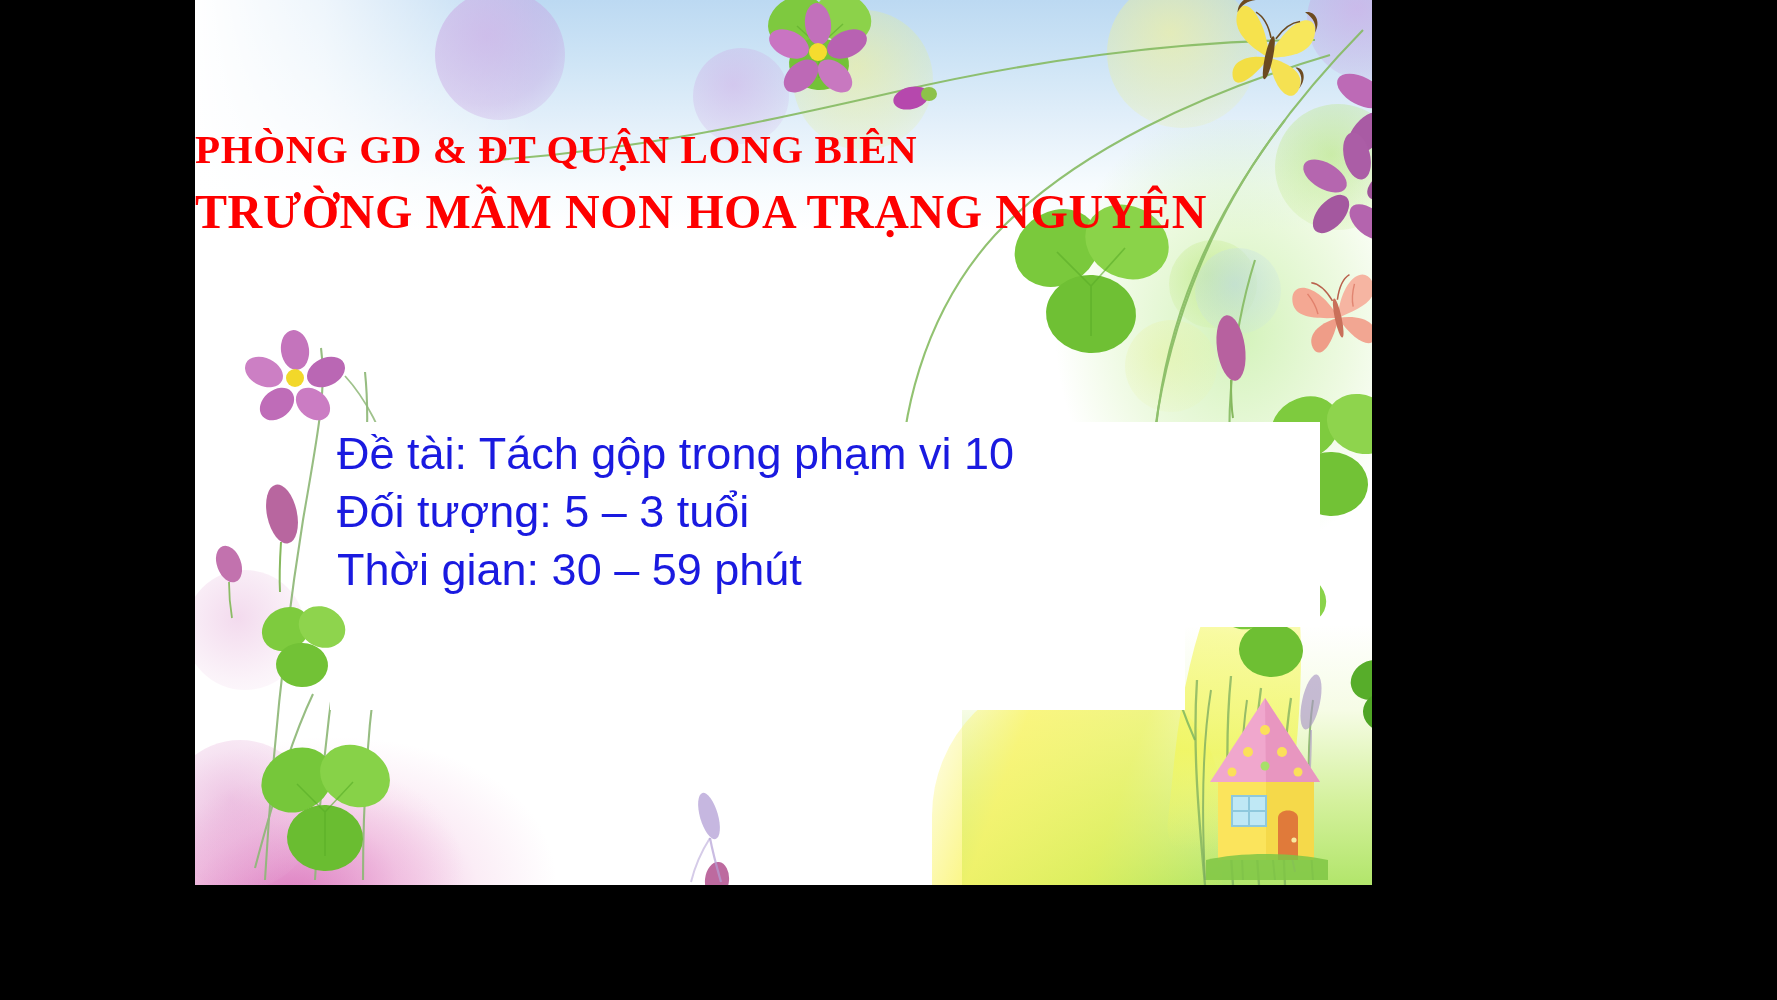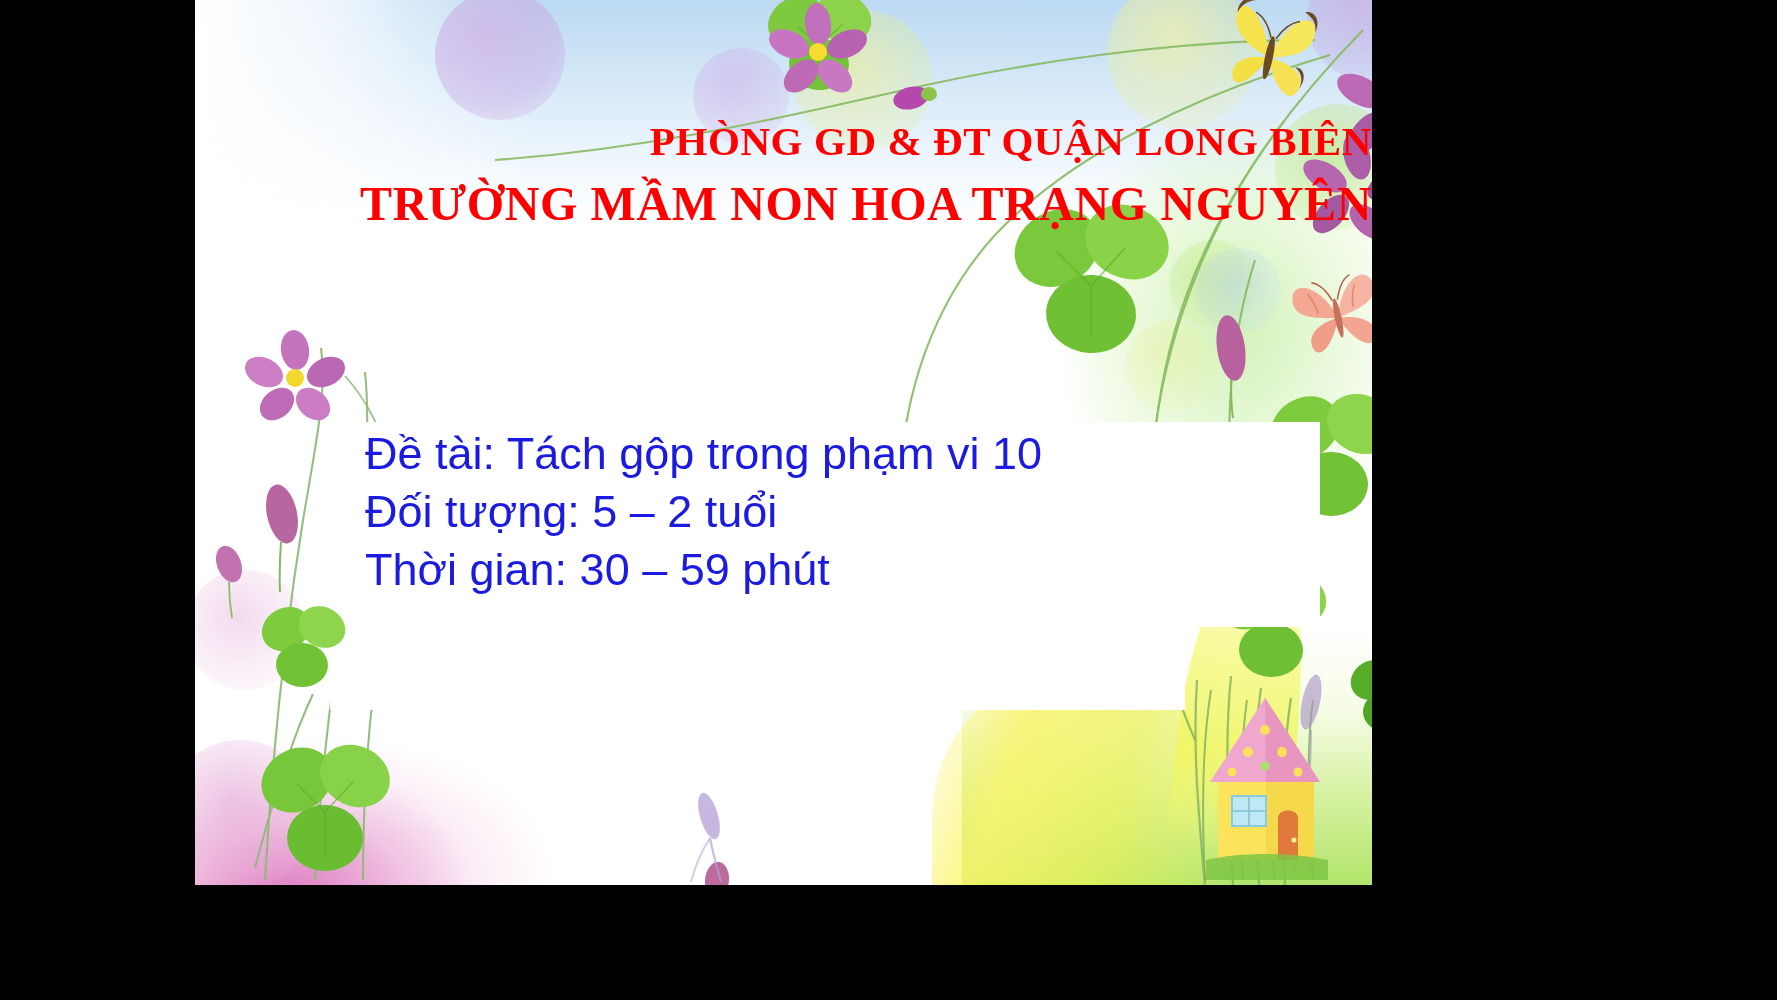--- a/index.html
+++ b/index.html
@@ -55,22 +55,22 @@
     background:linear-gradient(to top,rgba(214,240,80,.0) 0%,rgba(241,246,96,.85) 30%,rgba(246,249,130,.75) 66%,rgba(252,252,200,.0) 100%);
     border-radius:60% 40% 12% 12%/72% 68% 8% 8%;
     transform:rotate(6deg);
   }
 
   
   .bokeh{position:absolute;border-radius:50%;}
 
   
   #title-block{
-    position:absolute;left:0;top:112px;width:100%;
-    text-align:right;z-index:25;pointer-events:none;
+    position:absolute;left:0;top:120px;width:100%;
+    text-align:left;z-index:25;pointer-events:none;
   }
   .title-line{
     font-family:"Liberation Serif","DejaVu Serif",serif;
     font-weight:bold;color:#fe0000;
     font-size:41px;letter-spacing:.6px;line-height:1.42;
     white-space:nowrap;
   }
   .title-line.l2{font-size:48px;}
 
   
@@ -78,21 +78,21 @@
     position:absolute;left:135px;top:422px;width:855px;height:288px;
     background:#ffffff;z-index:20;
   }
   #body-panel-ext{
     position:absolute;left:135px;top:422px;width:990px;height:205px;
     background:#ffffff;z-index:20;
   }
   #body-text{
     position:absolute;left:142px;top:425px;z-index:30;
     font-family:"Liberation Sans","DejaVu Sans",sans-serif;
-    color:#1a1ae0;font-size:45px;line-height:1.29;white-space:nowrap;margin-left:28px;
+    color:#1a1ae0;font-size:45px;line-height:1.29;white-space:nowrap;
   }
   .body-line{display:block;}
 
   .deco{position:absolute;z-index:12;}
   .deco-front{position:absolute;z-index:40;}
 </style>
 </head>
 <body>
 
 <div id="stage">
@@ -354,21 +354,21 @@
     <div id="title-block">
       <div class="title-line l1">PHÒNG GD &amp; ĐT QUẬN LONG BIÊN</div>
       <div class="title-line l2">TRƯỜNG MẦM NON HOA TRẠNG NGUYÊN</div>
     </div>
 
     <div id="body-panel-ext"></div>
     <div id="body-panel"></div>
 
     <div id="body-text">
       <span class="body-line">Đề tài: Tách gộp trong phạm vi 10</span>
-      <span class="body-line">Đối tượng: 5 – 2 tuổi</span>
+      <span class="body-line">Đối tượng: 5 – 3 tuổi</span>
       <span class="body-line">Thời gian: 30 – 59 phút</span>
     </div>
 
   </div>
 
   <div class="bar" id="bar-left"></div>
   <div class="bar" id="bar-right"></div>
   <div id="bar-bottom"></div>
 
 </div>

